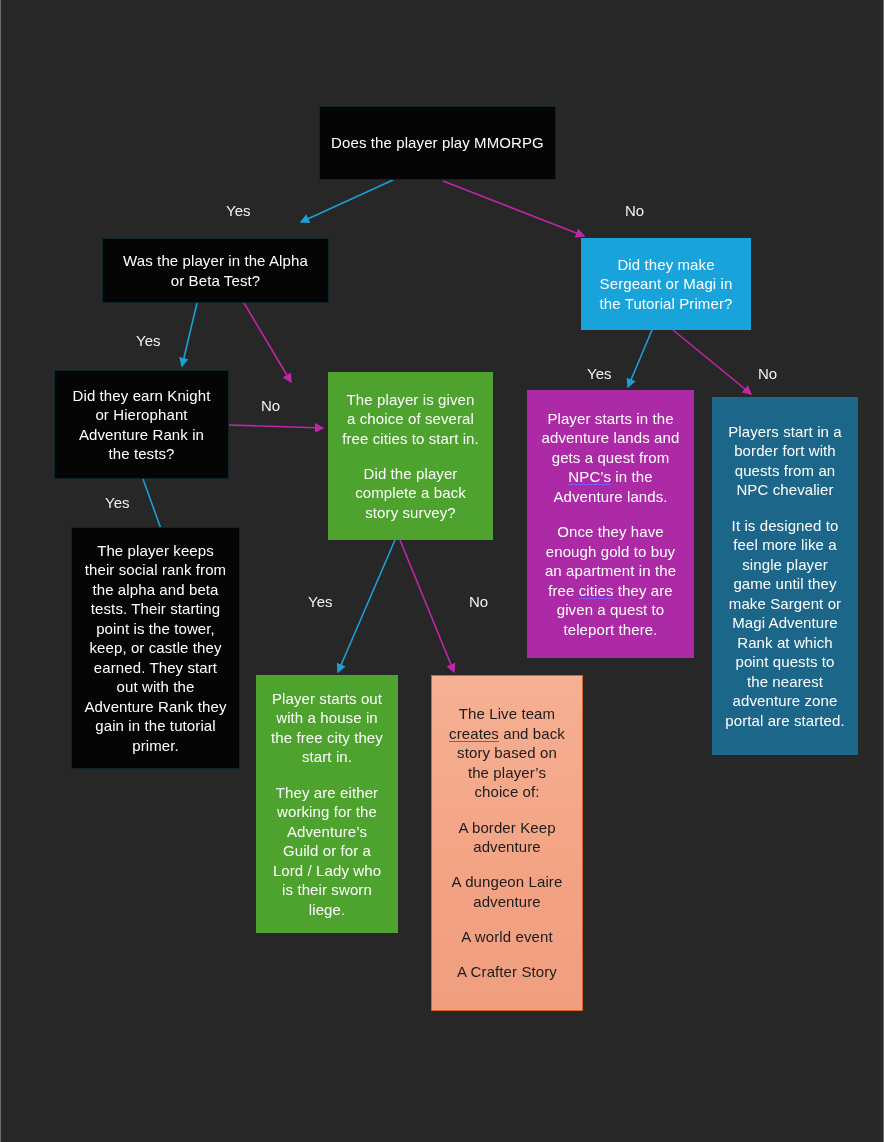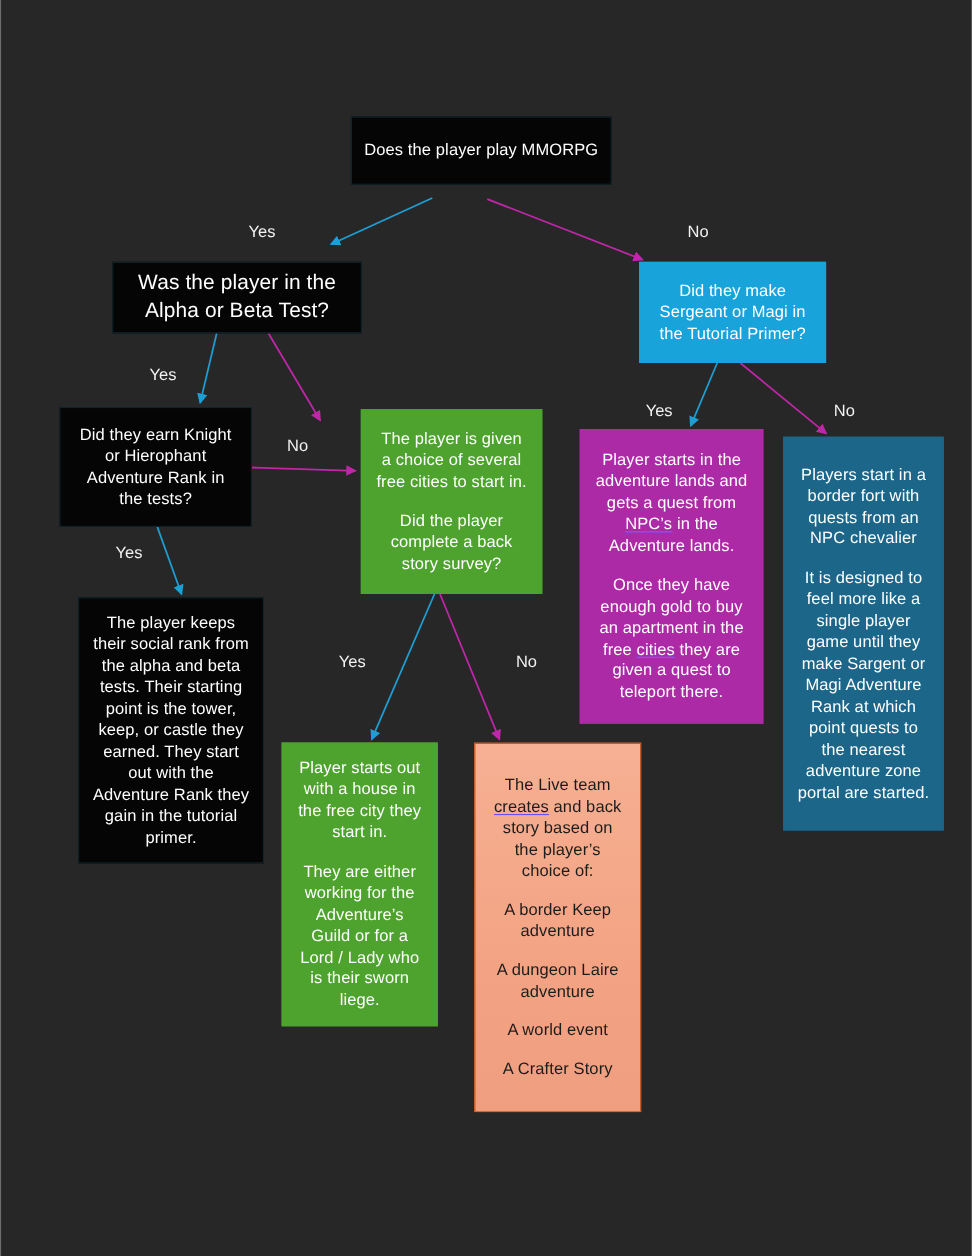--- a/index.html
+++ b/index.html
@@ -140,37 +140,37 @@
   <div class="edge-label" style="left:260px; top:398px;">No</div>
 
   <div class="edge-label" style="left:104px; top:495px;">Yes</div>
 
   <div class="edge-label" style="left:586px; top:366px;">Yes</div>
   <div class="edge-label" style="left:757px; top:366px;">No</div>
 
   <div class="edge-label" style="left:307px; top:594px;">Yes</div>
   <div class="edge-label" style="left:468px; top:594px;">No</div>
 
-  <div class="node dark" style="left:318px; top:106px; width:237px; height:62px; font-size:15px; padding:6px 10px;">
+  <div class="node dark" style="left:318px; top:106px; width:237px; height:74px; font-size:15px; padding:6px 10px;">
     <p>Does the player play MMORPG</p>
   </div>
 
-  <div class="node dark" style="left:101px; top:238px; width:227px; height:65px; font-size:19px; padding:6px 12px;">
+  <div class="node dark" style="left:101px; top:238px; width:227px; height:65px; font-size:15px; padding:6px 12px;">
     <p>Was the player in the Alpha or Beta Test?</p>
   </div>
 
   <div class="node cyan" style="left:580px; top:238px; width:170px; height:92px; font-size:15px; padding:6px 8px;">
     <p>Did they make Sergeant or Magi in the Tutorial Primer?</p>
   </div>
 
   <div class="node dark" style="left:53px; top:370px; width:175px; height:109px; font-size:15px; padding:6px 12px;">
     <p>Did they earn Knight or Hierophant Adventure Rank in the tests?</p>
   </div>
 
-  <div class="node dark" style="left:70px; top:543px; width:169px; height:242px; font-size:15px; padding:8px 12px;">
+  <div class="node dark" style="left:70px; top:527px; width:169px; height:242px; font-size:15px; padding:8px 12px;">
     <p>The player keeps their social rank from the alpha and beta tests. Their starting point is the tower, keep, or castle they earned. They start out with the Adventure Rank they gain in the tutorial primer.</p>
   </div>
 
   <div class="node green" style="left:327px; top:372px; width:165px; height:168px; font-size:15px; padding:24px 12px;">
     <p>The player is given a choice of several free cities to start in.</p>
     <p>Did the player complete a back story survey?</p>
   </div>
 
   <div class="node green" style="left:255px; top:675px; width:142px; height:258px; font-size:15px; padding:8px 11px;">
     <p>Player starts out with a house in the free city they start in.</p>

